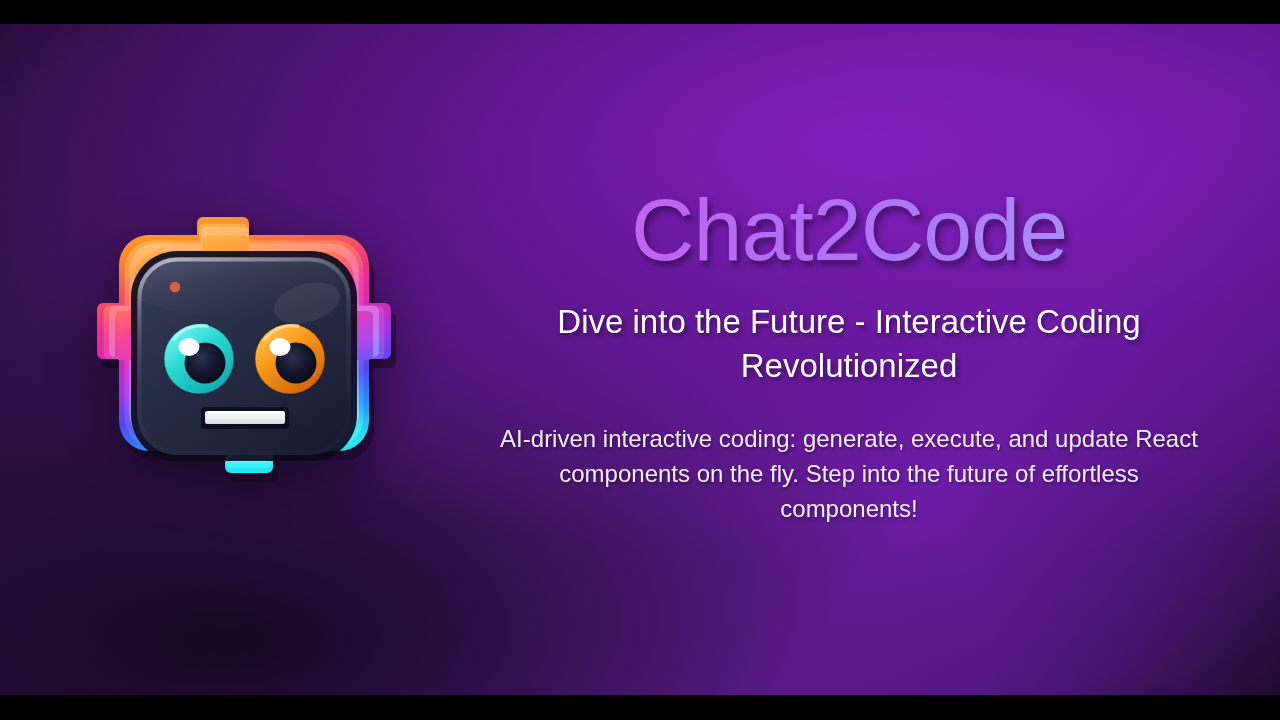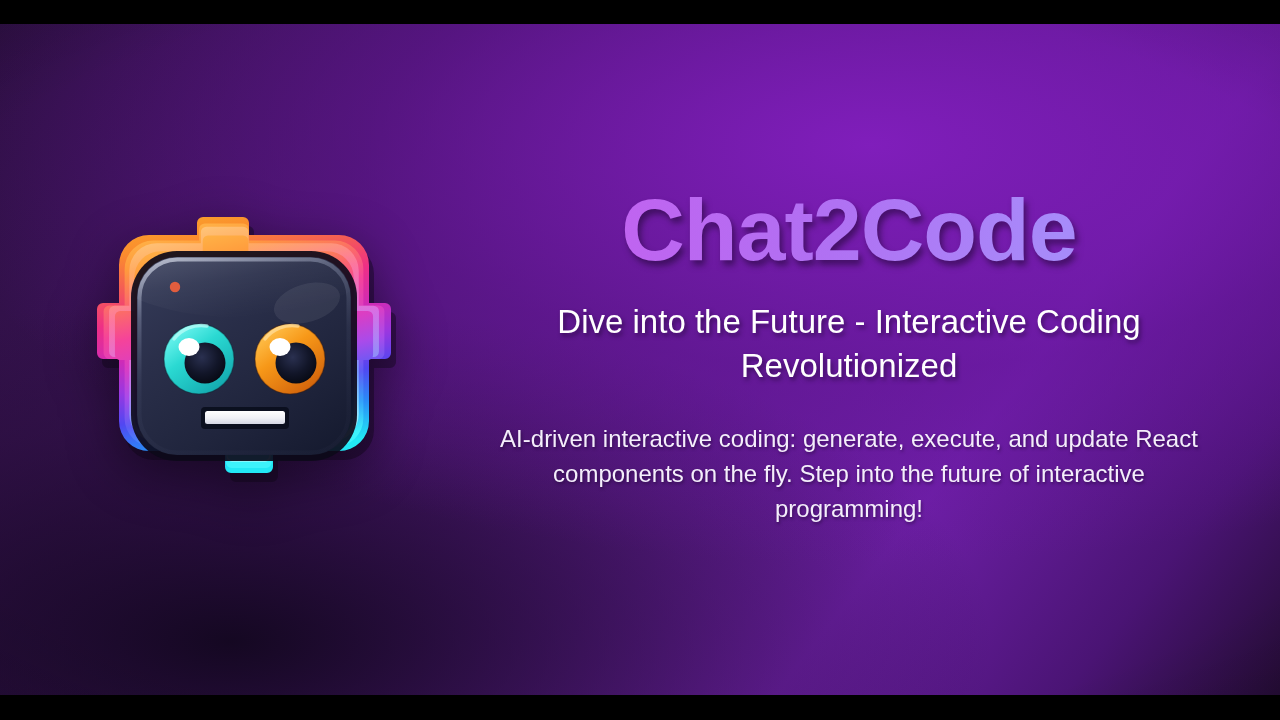--- a/index.html
+++ b/index.html
@@ -87,21 +87,21 @@
     flex: 1;
     padding-right: 58px;
     padding-left: 6px;
     text-align: center;
     box-sizing: border-box;
     margin-top: -6px;
   }
 
   #app-title {
     font-size: 88px;
-    font-weight: bold;
+    font-weight: normal;
     letter-spacing: -1px;
     line-height: 1.0;
     margin: 0 0 26px 0;
     background: linear-gradient(96deg, #d06cf2 0%, #c163f0 18%, #b071f3 48%, #a78bfa 78%, #a98cfb 100%);
     -webkit-background-clip: text;
     background-clip: text;
     color: transparent;
     -webkit-text-fill-color: transparent;
     text-shadow: none;
     filter: drop-shadow(3px 5px 3px rgba(28,6,46,0.55));
@@ -298,20 +298,20 @@
             <rect x="126" y="216" width="80" height="13" rx="2.5" ry="2.5" fill="url(#mouthGrad)"></rect>
           </g>
         </svg>
       </div>
 
       <div id="text-col">
         <h1 id="app-title">Chat2Code</h1>
 
         <p id="tagline">Dive into the Future - Interactive Coding Revolutionized</p>
 
-        <p id="description">AI-driven interactive coding: generate, execute, and update React components on the fly. Step into the future of interactive programming!</p>
+        <p id="description">AI-driven interactive coding: generate, execute, and update React components on the fly. Step into the future of effortless components!</p>
       </div>
 
     </div>
   </div>
 
   <div class="letterbox bottom"></div>
 </div>
 
 </body></html>

